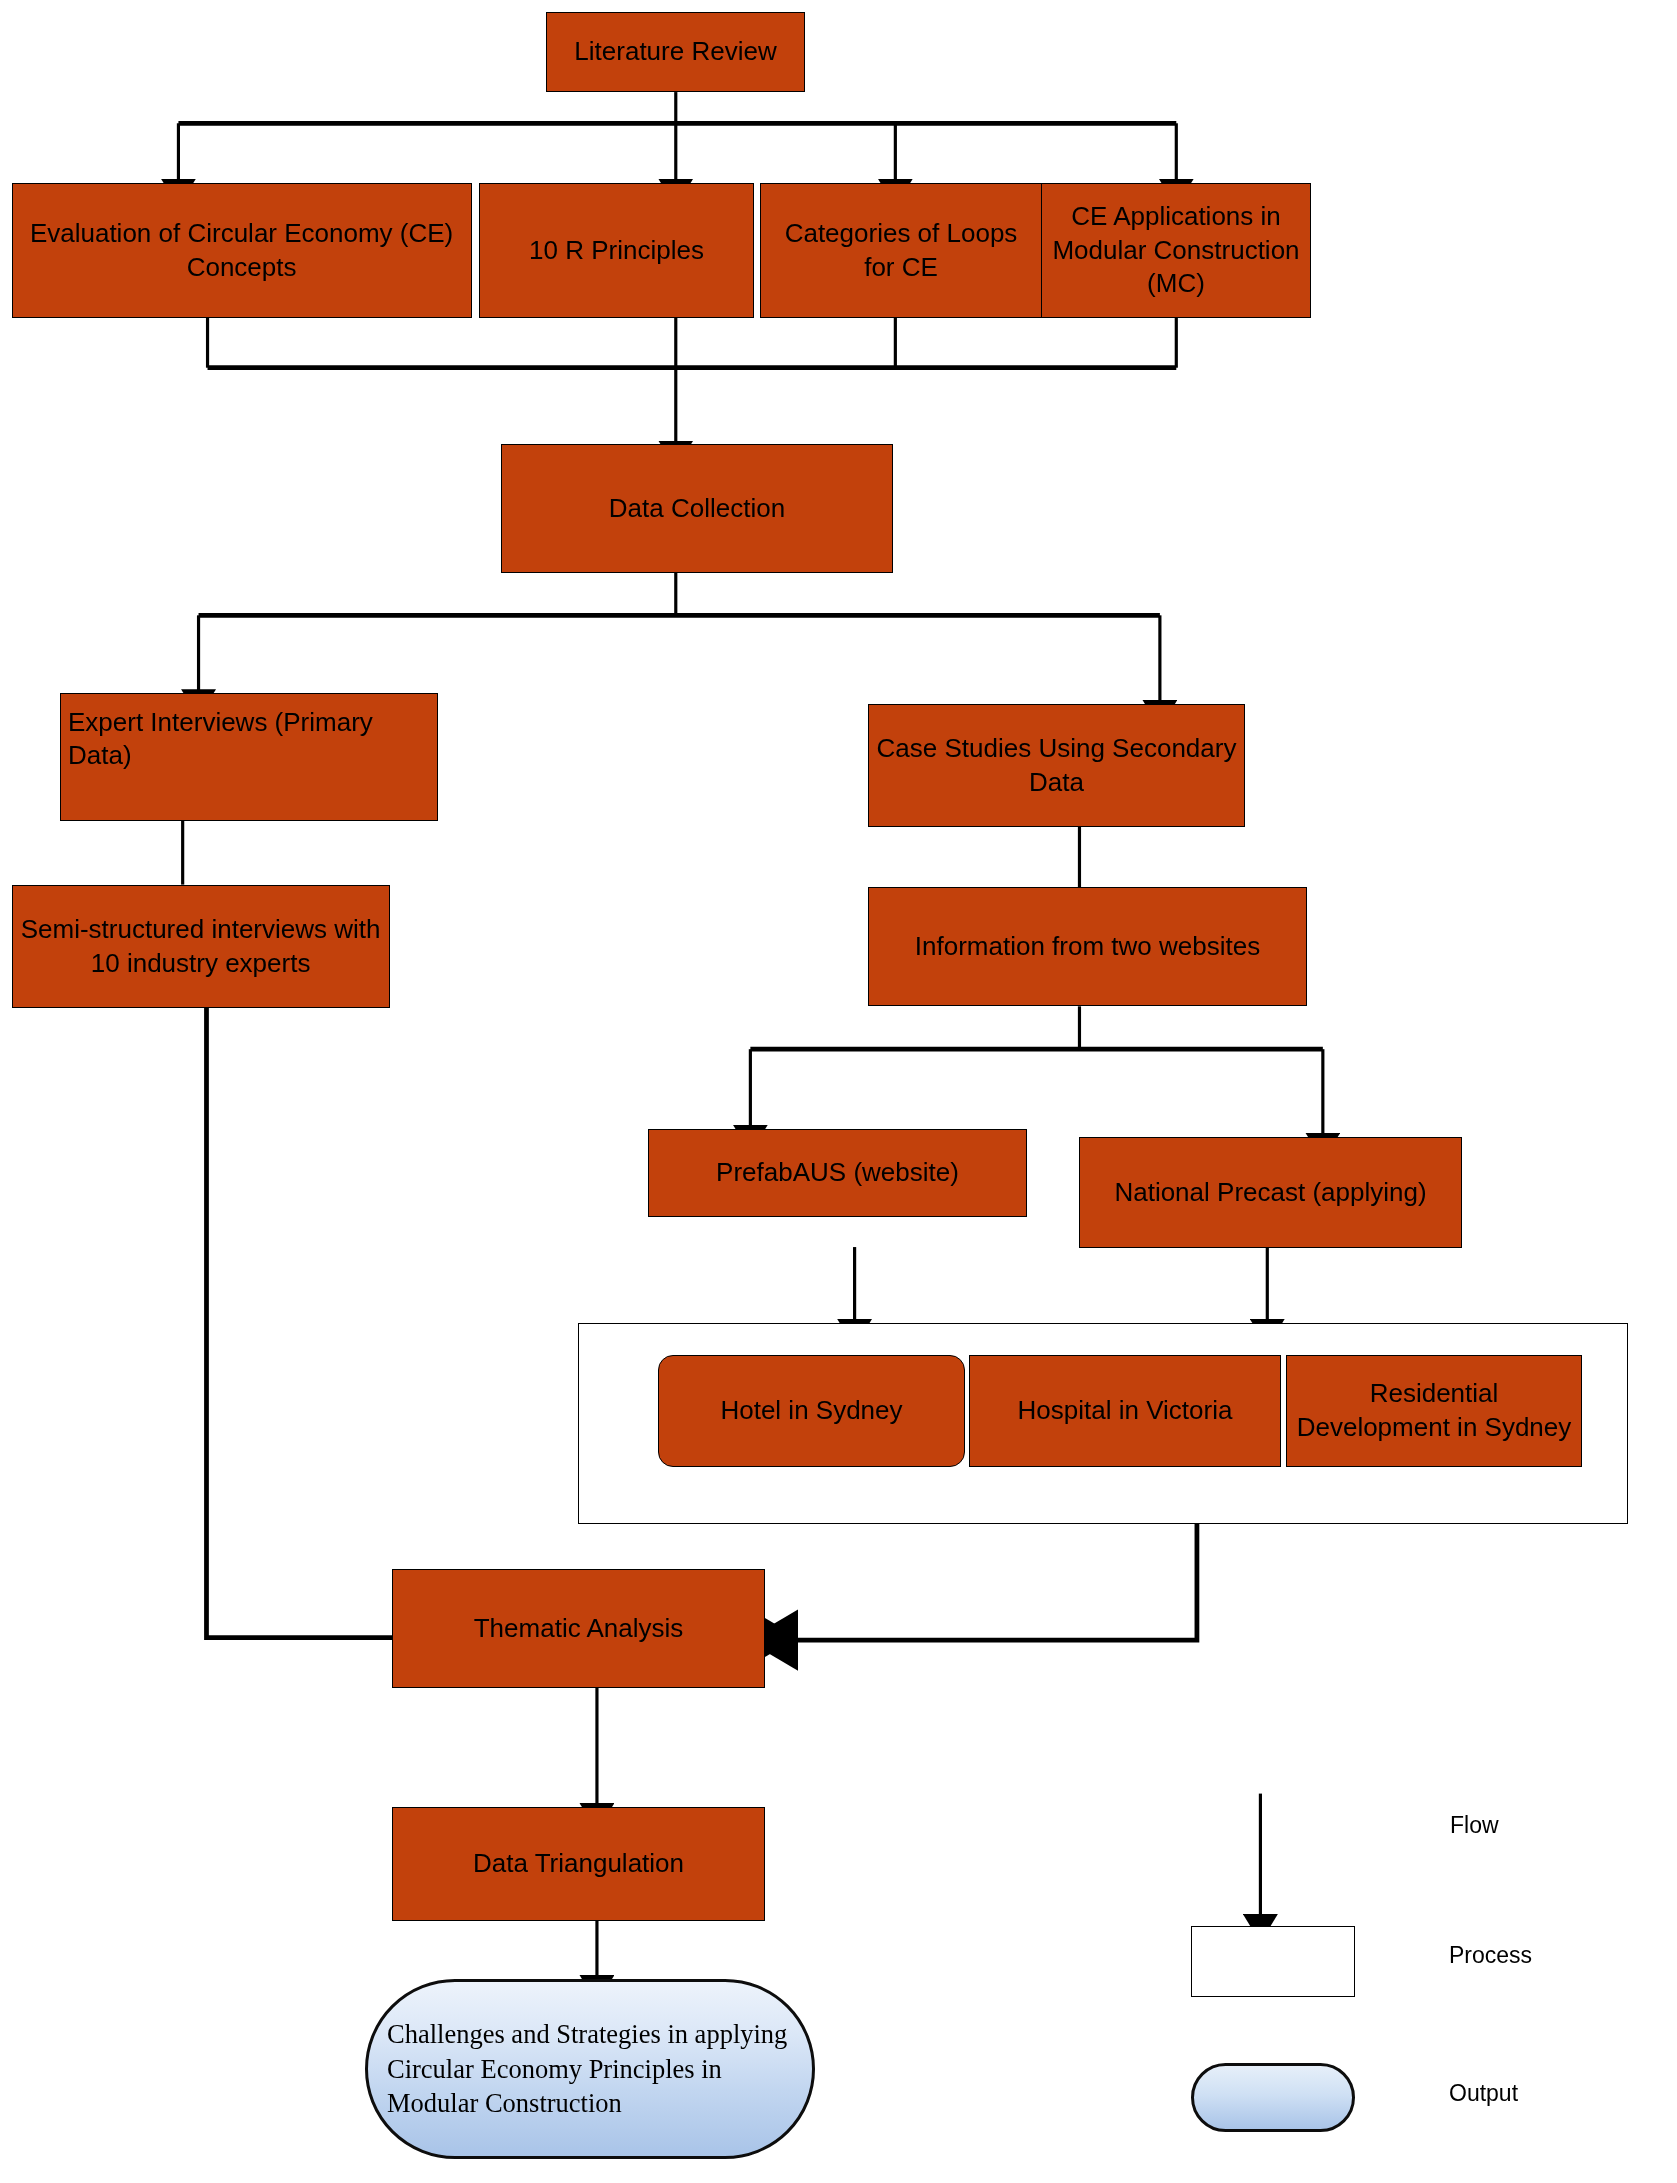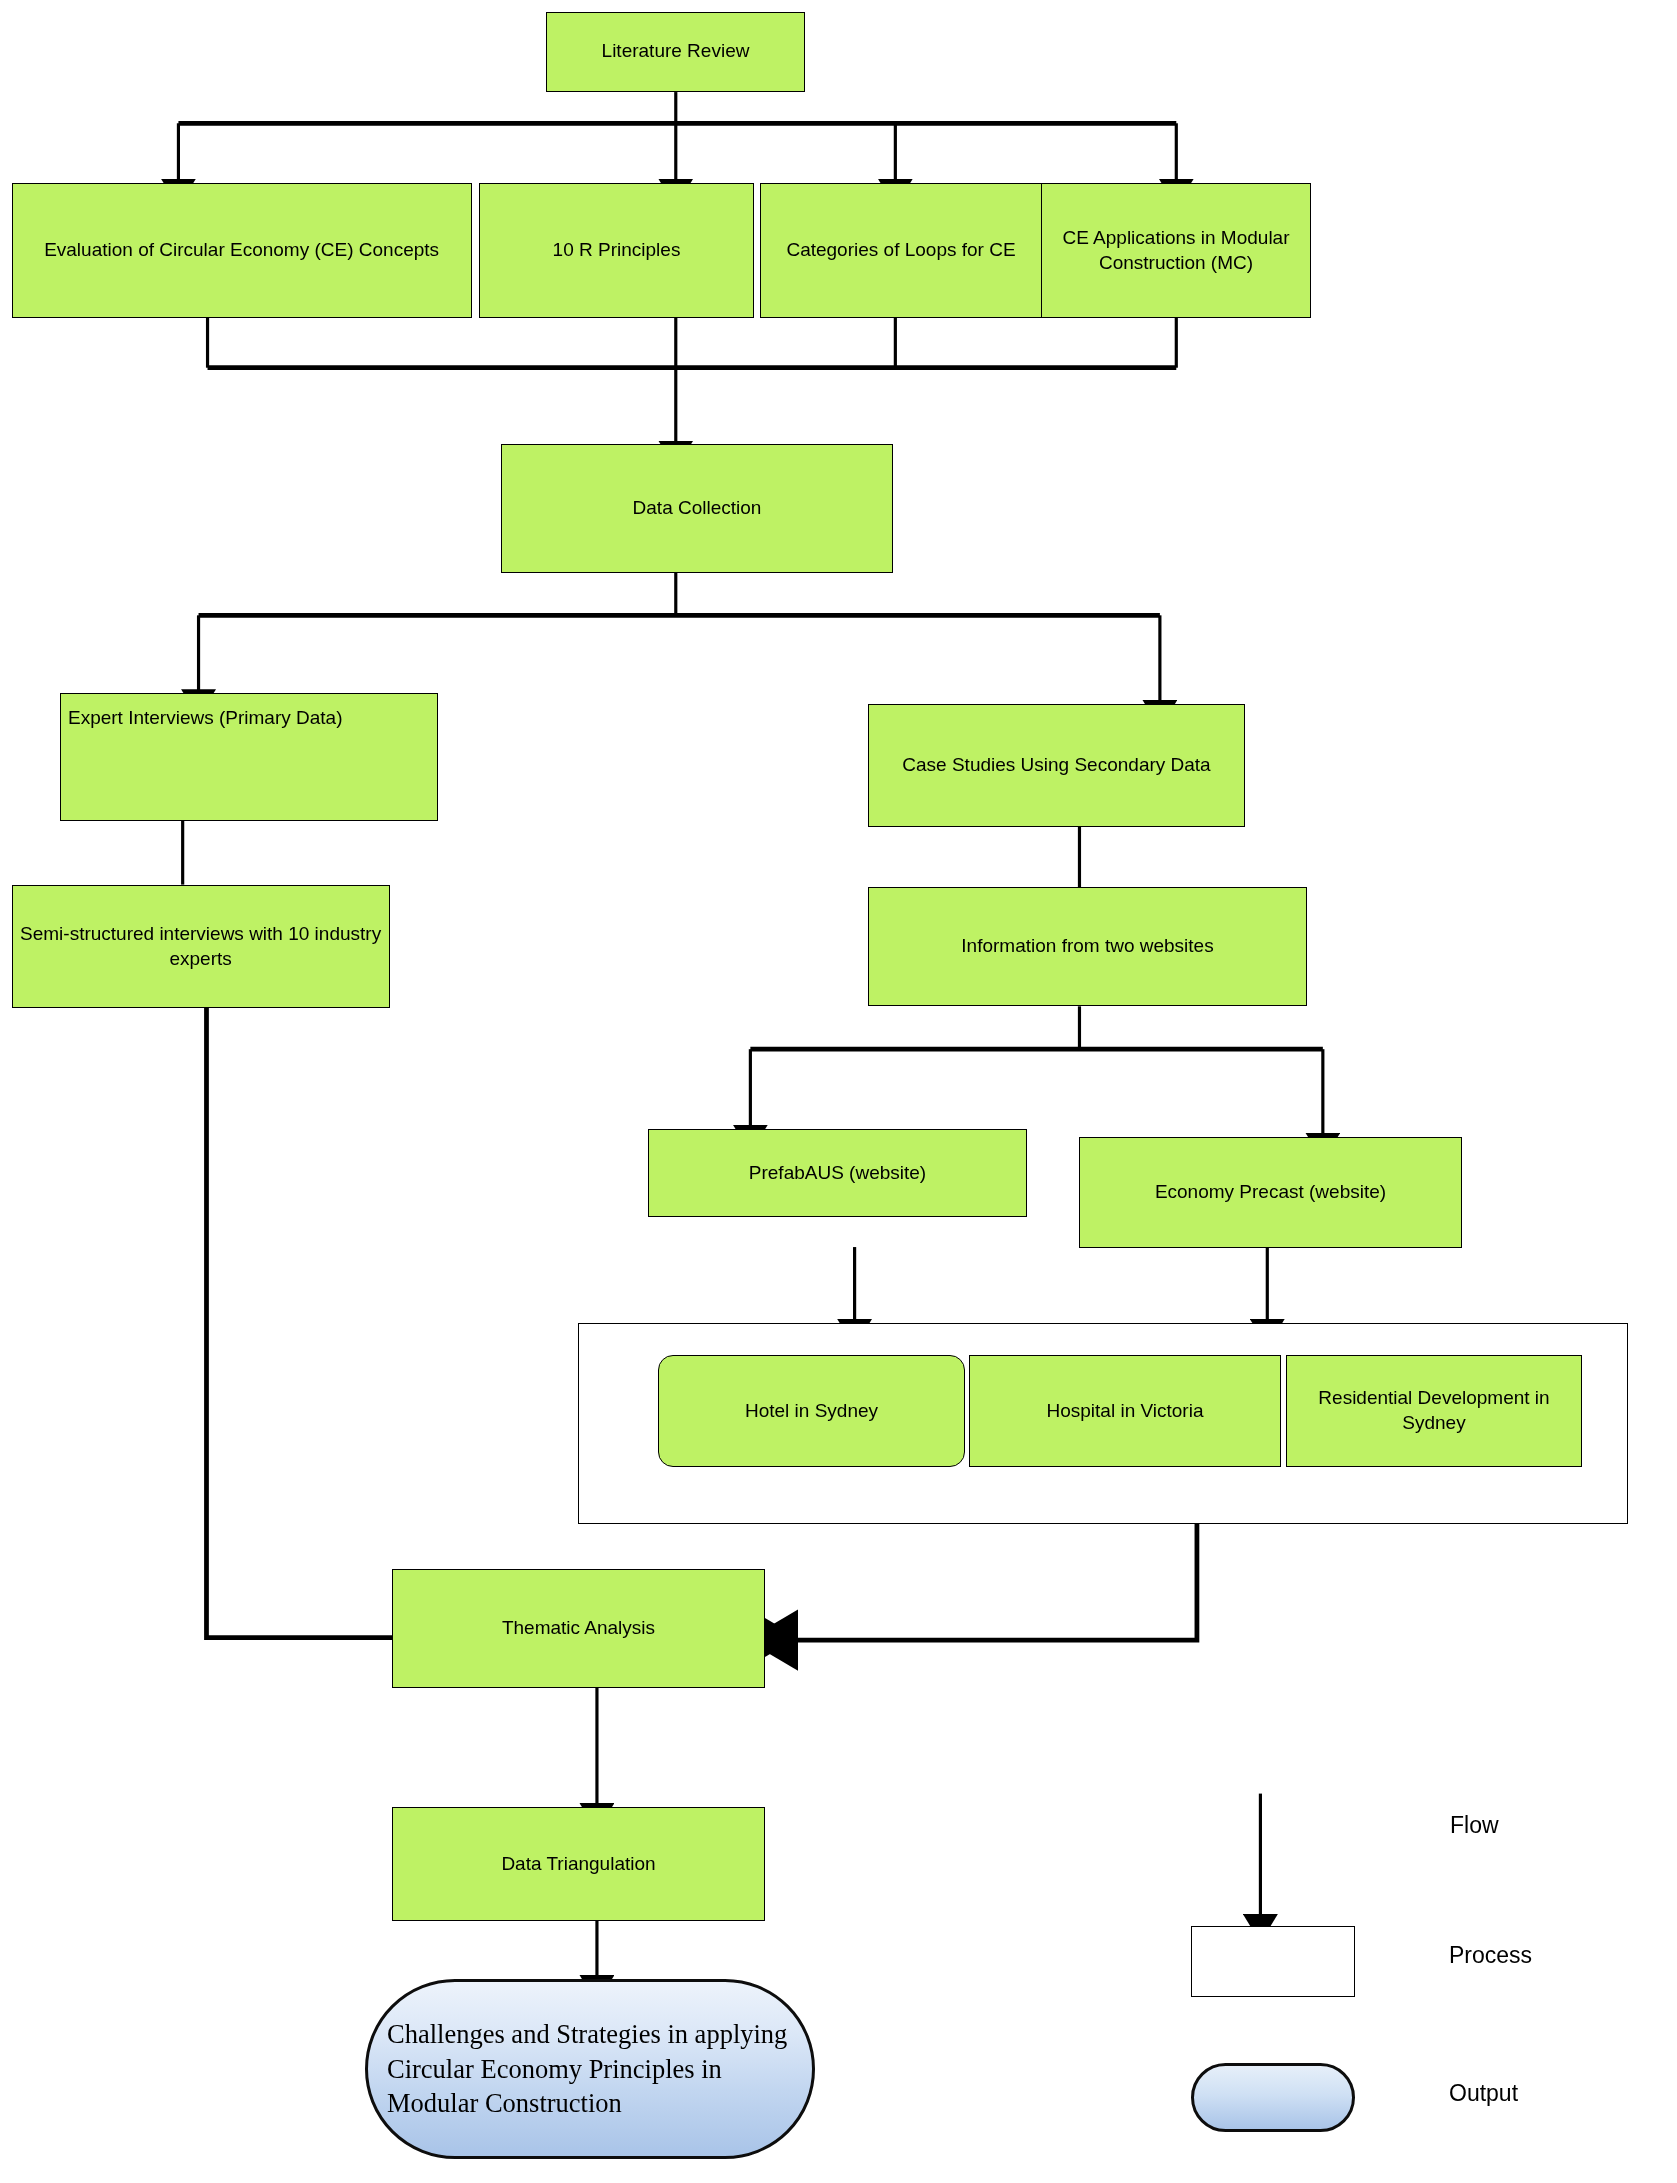--- a/index.html
+++ b/index.html
@@ -20,27 +20,27 @@
     left: 0;
     top: 0;
     width: 1678px;
     height: 2183px;
     pointer-events: none;
   }
   .node {
     position: absolute;
     box-sizing: border-box;
     border: 1.6px solid #000000;
-    background: #bef264;
+    background: #c2410c;
     display: flex;
     align-items: center;
     justify-content: center;
     text-align: center;
     font-family: "Liberation Sans", sans-serif;
-    font-size: 19px;
+    font-size: 26px;
     line-height: 1.30;
     color: #000000;
     padding: 3.2px 7.4px;
   }
   .node.left-align {
     justify-content: flex-start;
     text-align: left;
   }
   .node.align-top {
     align-items: flex-start;
@@ -189,21 +189,21 @@
 
   <div class="node" style="left:868px; top:887px; width:439px; height:119px;">
     <span>Information from two websites</span>
   </div>
 
   <div class="node" style="left:648px; top:1129px; width:379px; height:88px;">
     <span>PrefabAUS (website)</span>
   </div>
 
   <div class="node" style="left:1079px; top:1137px; width:383px; height:111px;">
-    <span>Economy Precast (website)</span>
+    <span>National Precast (applying)</span>
   </div>
 
   <div class="group-box" style="left:578px; top:1323px; width:1050px; height:201px;"></div>
 
   <div class="node" style="left:658px; top:1355px; width:307px; height:112px;border-radius:15px;">
     <span>Hotel in Sydney</span>
   </div>
 
   <div class="node" style="left:969px; top:1355px; width:312px; height:112px;">
     <span>Hospital in Victoria</span>

